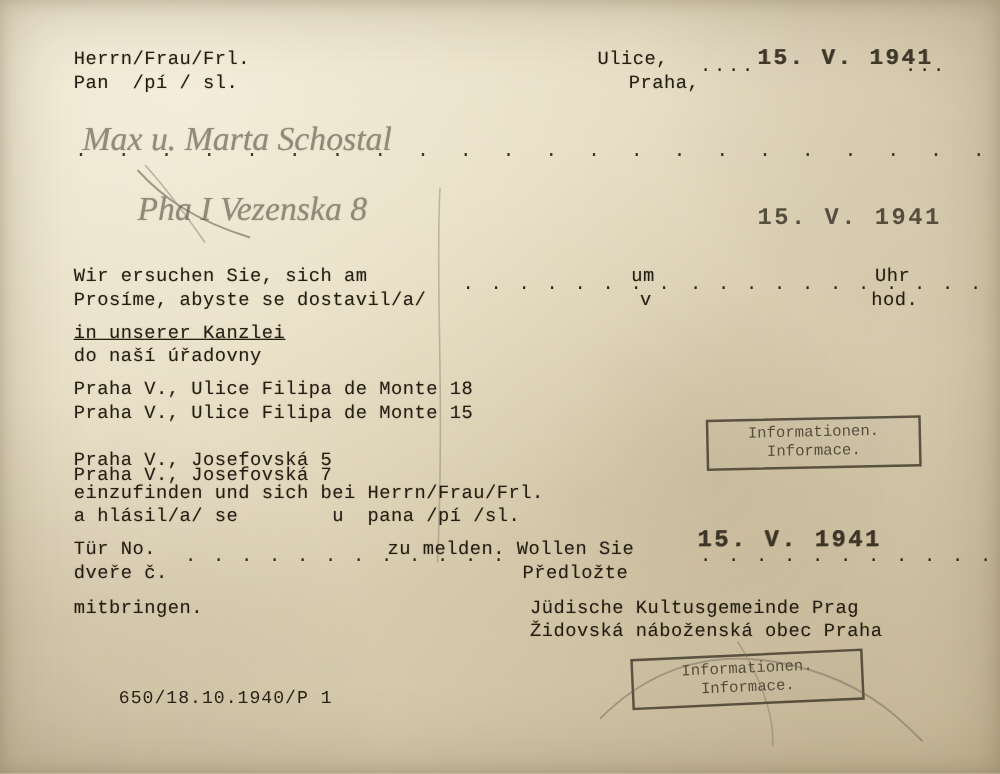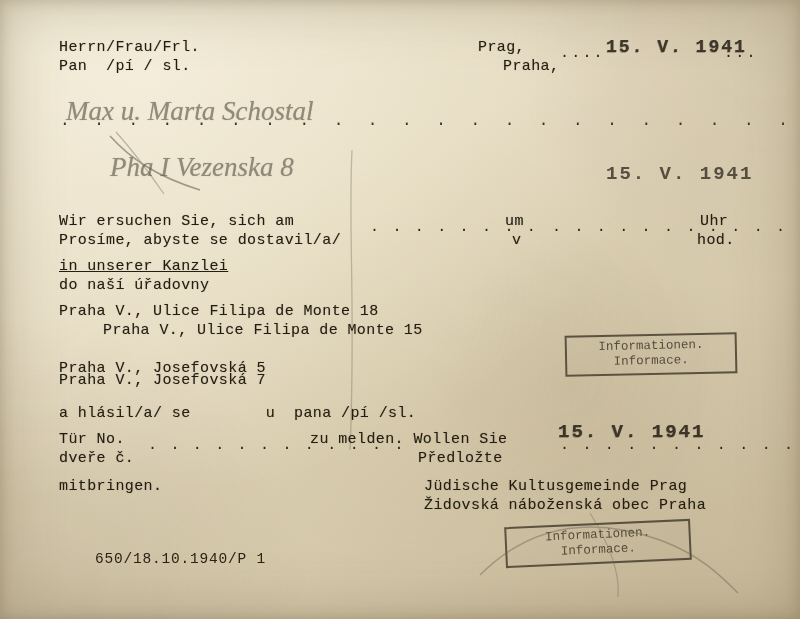--- a/index.html
+++ b/index.html
@@ -118,21 +118,21 @@
   }
 </style>
 </head>
 <body>
 
 <div id="page">
 
   <div class="t typed" style="left:59px; top:38px;">Herrn/Frau/Frl.</div>
   <div class="t typed" style="left:59px; top:57px;">Pan  /pí / sl.</div>
 
-  <div class="t typed" style="left:478px; top:38px;">Prag,</div>
+  <div class="t typed" style="left:478px; top:38px;">Ulice,</div>
   <div class="t typed" style="left:478px; top:57px;margin-left:25px;">Praha,</div>
 
   <div class="dots" style="left:560px; top:45px;">....</div>
   <div class="stamp-date smudge" style="left:606px; top:37px; font-size:18px;">15. V. 1941</div>
   <div class="dots" style="left:724px; top:45px;">...</div>
 
   <div class="hand" style="left:66px; top:96px; font-size:27px;">Max u. Marta Schostal</div>
   <div class="dots" style="left:60px; top:112px; letter-spacing:7.5px; font-size:16px; color:#3a3426;">. . . . . . . . . . . . . . . . . . . . . . . . . .</div>
 
   <div class="hand" style="left:66px; top:152px; font-size:27px;margin-left:44px;">Pha I Vezenska 8</div>
@@ -154,24 +154,25 @@
   <div class="t typed" style="left:505px; top:212px;">um</div>
   <div class="t typed" style="left:512px; top:231px;">v</div>
   <div class="dots" style="left:552px; top:219px;">. . . . . . . . . . . .</div>
   <div class="t typed" style="left:700px; top:212px;">Uhr</div>
   <div class="t typed" style="left:697px; top:231px;">hod.</div>
 
   <div class="t typed" style="left:59px; top:257px;text-decoration:underline;">in unserer Kanzlei</div>
   <div class="t typed" style="left:59px; top:276px;">do naší úřadovny</div>
 
   <div class="t typed" style="left:59px; top:302px;">Praha V., Ulice Filipa de Monte 18</div>
-  <div class="t typed" style="left:59px; top:321px;margin-left:44px;">Praha V., Ulice Filipa de Monte 15</div>
+  <div class="t typed" style="left:59px; top:321px;">Praha V., Ulice Filipa de Monte 15</div>
   <div class="t typed" style="left:59px; top:340px;margin-top:31px;">Praha V., Josefovská 7</div>
   <div class="t typed" style="left:59px; top:359px;">Praha V., Josefovská 5</div>
 
+  <div class="t typed" style="left:59px; top:385px;">einzufinden und sich bei Herrn/Frau/Frl.</div>
   <div class="t typed" style="left:59px; top:404px;">a hlásil/a/ se        u  pana /pí /sl.</div>
 
   <div class="t typed" style="left:59px; top:430px;">Tür No.</div>
   <div class="t typed" style="left:59px; top:449px;">dveře č.</div>
   <div class="dots" style="left:148px; top:437px;">. . . . . . . . . . . .</div>
 
   <div class="t typed" style="left:310px; top:430px;">zu melden. Wollen Sie</div>
   <div class="t typed" style="left:418px; top:449px;">Předložte</div>
   <div class="dots" style="left:560px; top:437px;">. . . . . . . . . . . . . . . .</div>
 

